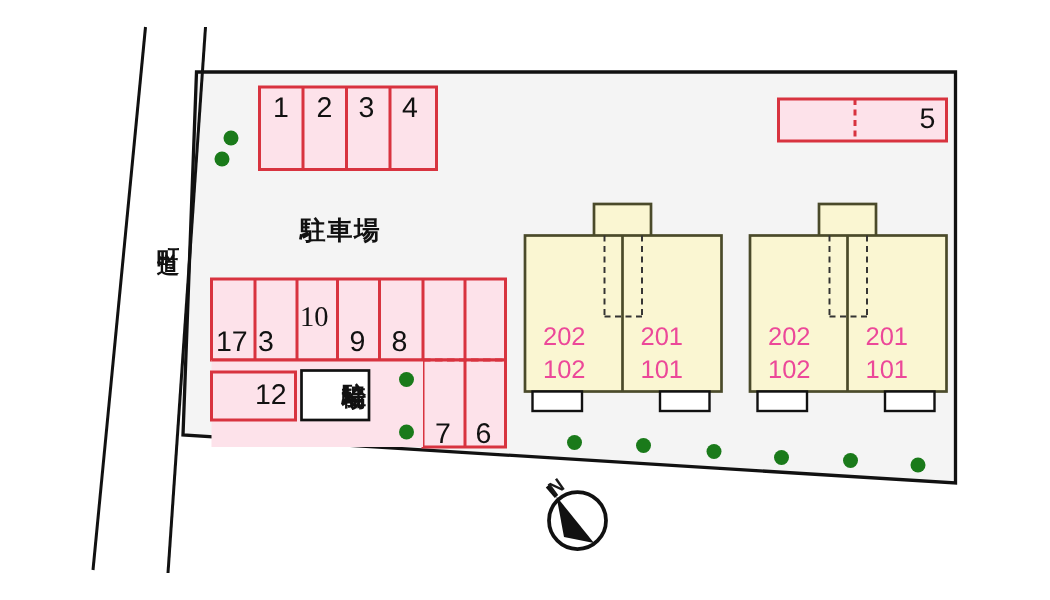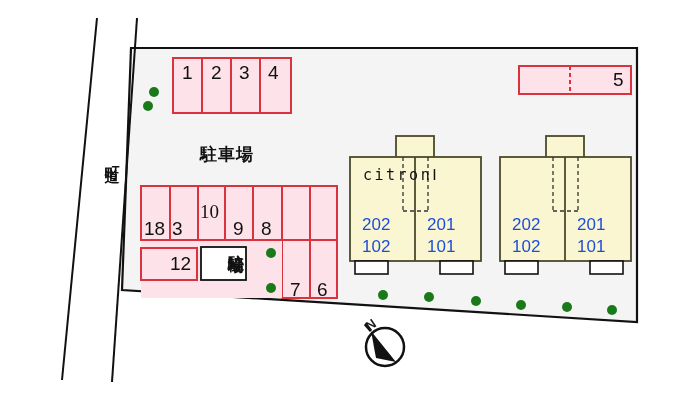--- a/index.html
+++ b/index.html
@@ -51,21 +51,21 @@
     letter-spacing: 3px;
   }
   .bldg-name {
     font-size: 15px;
     font-family: "DejaVu Sans Mono", "Liberation Mono", monospace;
     letter-spacing: 2.5px;
     color: #111111;
   }
   .room-num {
     font-size: 17px;
-    color: #1d4ed8;
+    color: #ec4899;
   }
   .compass-n {
     font-size: 13px;
     font-weight: 700;
     font-family: "Liberation Sans", sans-serif;
   }
 </style>
 </head>
 <body>
 
@@ -174,32 +174,31 @@
 
   <div class="txt jp vert-jp" style="left:228px; top:242px; font-size:16px; letter-spacing:1px;">駐輪場</div>
 
   <div class="txt stall-num" style="left:182px; top:63px;">1</div>
   <div class="txt stall-num" style="left:211px; top:63px;">2</div>
   <div class="txt stall-num" style="left:239px; top:63px;">3</div>
   <div class="txt stall-num" style="left:268px; top:63px;">4</div>
 
   <div class="txt stall-num" style="left:613px; top:70px;">5</div>
 
-  <div class="txt stall-num" style="left:144px; top:219px;">18</div>
+  <div class="txt stall-num" style="left:144px; top:219px;">17</div>
   <div class="txt stall-num" style="left:172px; top:219px;">3</div>
   <div class="txt stall-num" style="left:200px; top:202px;font-family:Liberation Serif, serif;">10</div>
   <div class="txt stall-num" style="left:233px; top:219px;">9</div>
   <div class="txt stall-num" style="left:261px; top:219px;">8</div>
 
   <div class="txt stall-num" style="left:290px; top:280px;">7</div>
   <div class="txt stall-num" style="left:317px; top:280px;">6</div>
 
   <div class="txt stall-num" style="left:170px; top:254px;">12</div>
 
-  <div class="txt bldg-name" style="left:363px; top:168px;">citronⅠ</div>
   <div class="txt room-num" style="left:362px; top:216px;">202</div>
   <div class="txt room-num" style="left:362px; top:238px;">102</div>
   <div class="txt room-num" style="left:427px; top:216px;">201</div>
   <div class="txt room-num" style="left:427px; top:238px;">101</div>
 
   <div class="txt room-num" style="left:512px; top:216px;">202</div>
   <div class="txt room-num" style="left:512px; top:238px;">102</div>
   <div class="txt room-num" style="left:577px; top:216px;">201</div>
   <div class="txt room-num" style="left:577px; top:238px;">101</div>
 

